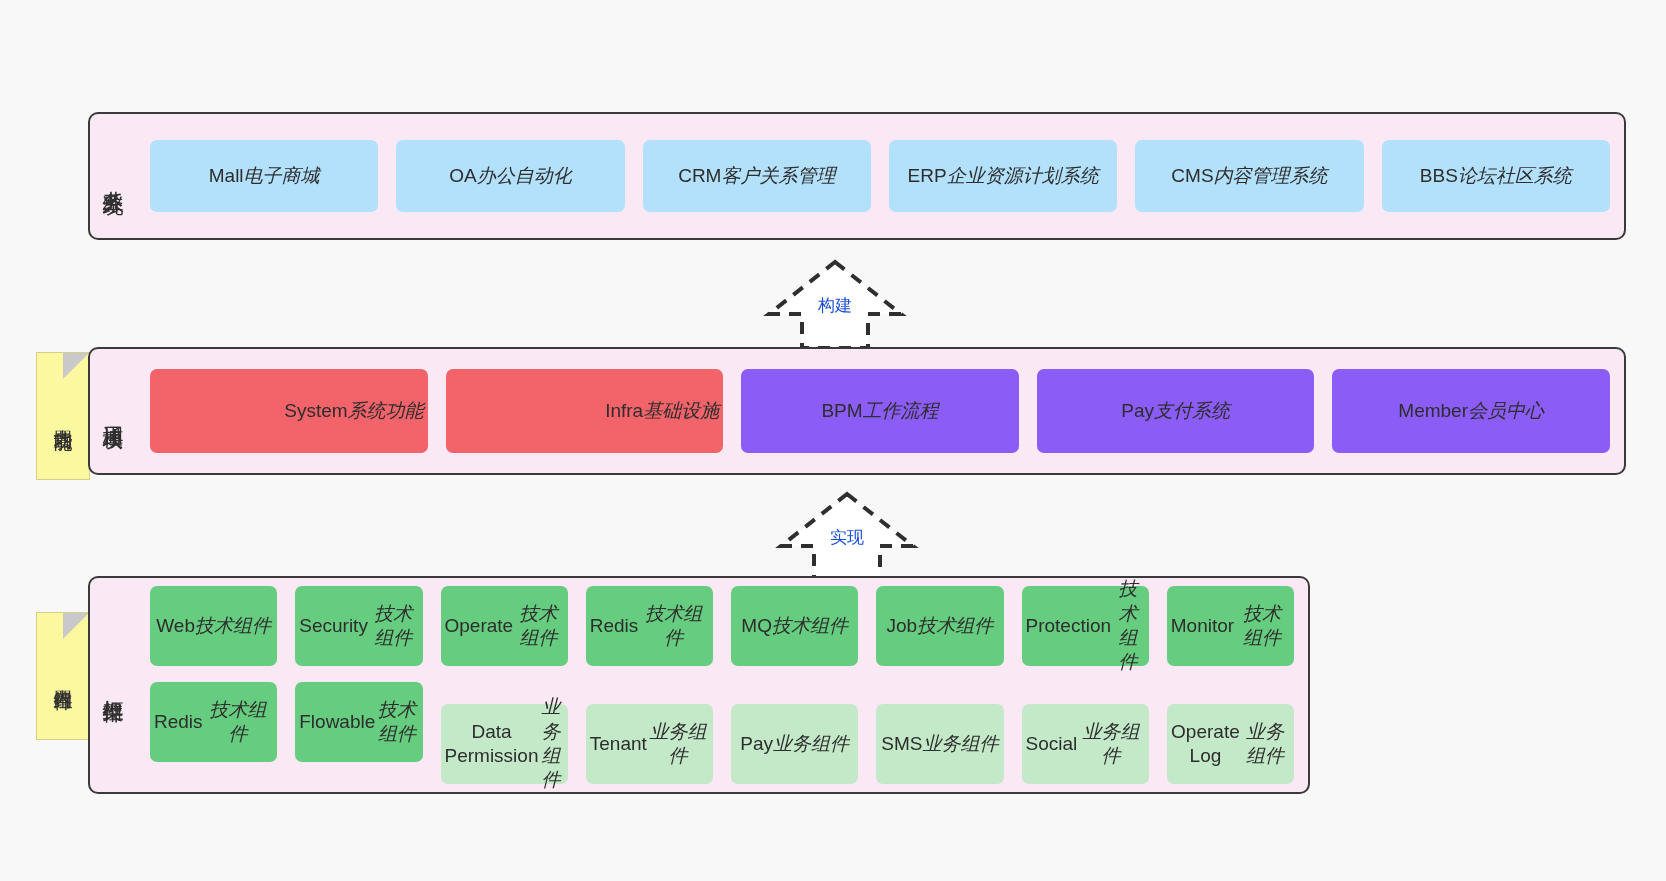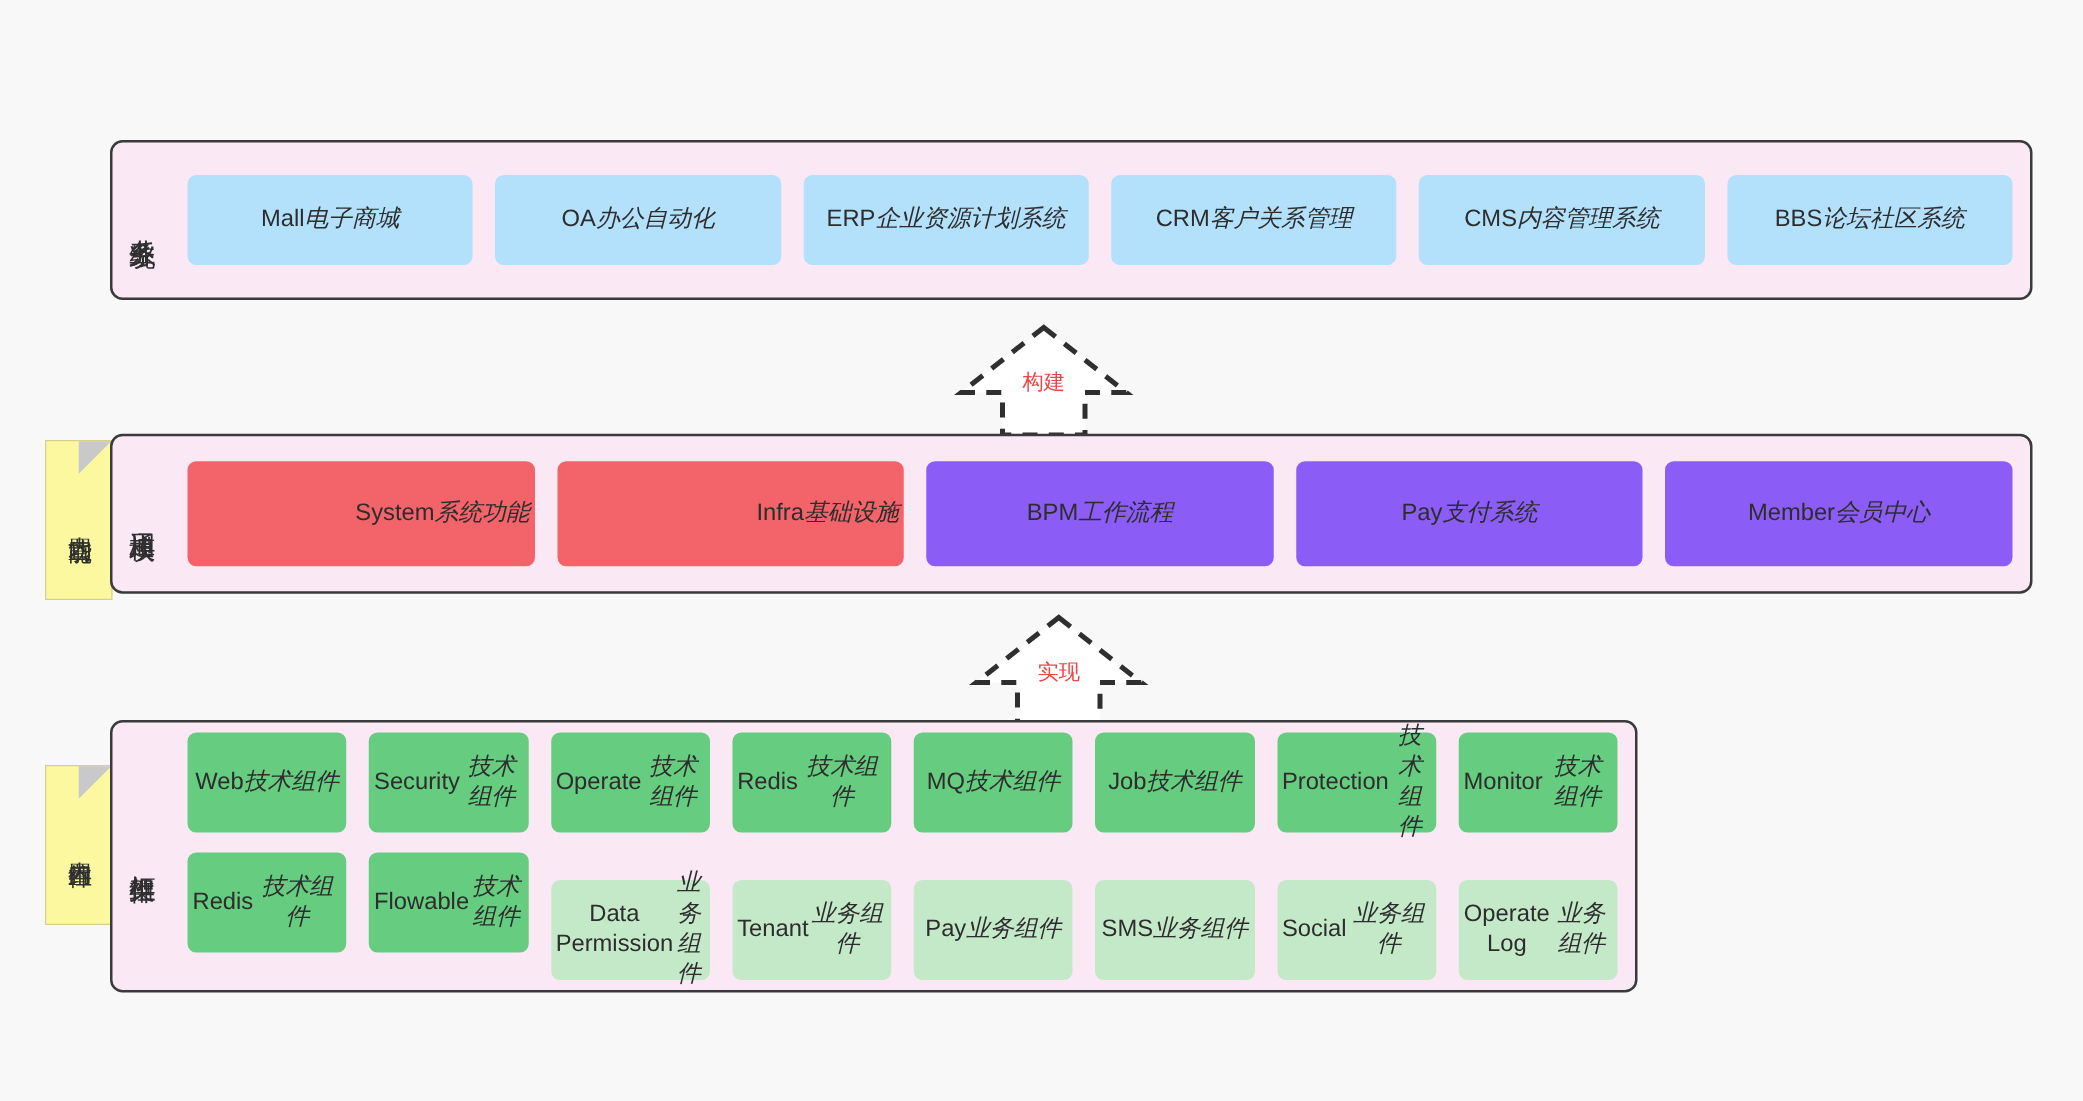--- a/index.html
+++ b/index.html
@@ -121,21 +121,21 @@
     width:150px;
     height:96px;
   }
   .arrow svg{display:block;width:100%;height:100%;}
   .arrow-label{
     position:absolute;
     left:0;right:0;
     top:38px;
     text-align:center;
     font-size:17px;
-    color:#ef4444;
+    color:#1d4ed8;
     user-select:none;
     pointer-events:none;
   }
   #arrow-build{ left:760px; top:256px; }
   #arrow-impl{  left:772px; top:488px; }
 </style>
 </head>
 <body>
 
 <div class="canvas">
@@ -146,26 +146,26 @@
       <div class="row" id="row-business">
           <div class="cell ">
             <span class="l1">Mall</span>
             <span class="l2">电子商城</span>
           </div>
           <div class="cell ">
             <span class="l1">OA</span>
             <span class="l2">办公自动化</span>
           </div>
           <div class="cell ">
+            <span class="l1">CRM</span>
+            <span class="l2">客户关系管理</span>
+          </div>
+          <div class="cell ">
             <span class="l1">ERP</span>
             <span class="l2">企业资源计划系统</span>
-          </div>
-          <div class="cell ">
-            <span class="l1">CRM</span>
-            <span class="l2">客户关系管理</span>
           </div>
           <div class="cell ">
             <span class="l1">CMS</span>
             <span class="l2">内容管理系统</span>
           </div>
           <div class="cell ">
             <span class="l1">BBS</span>
             <span class="l2">论坛社区系统</span>
           </div>
         </div>

